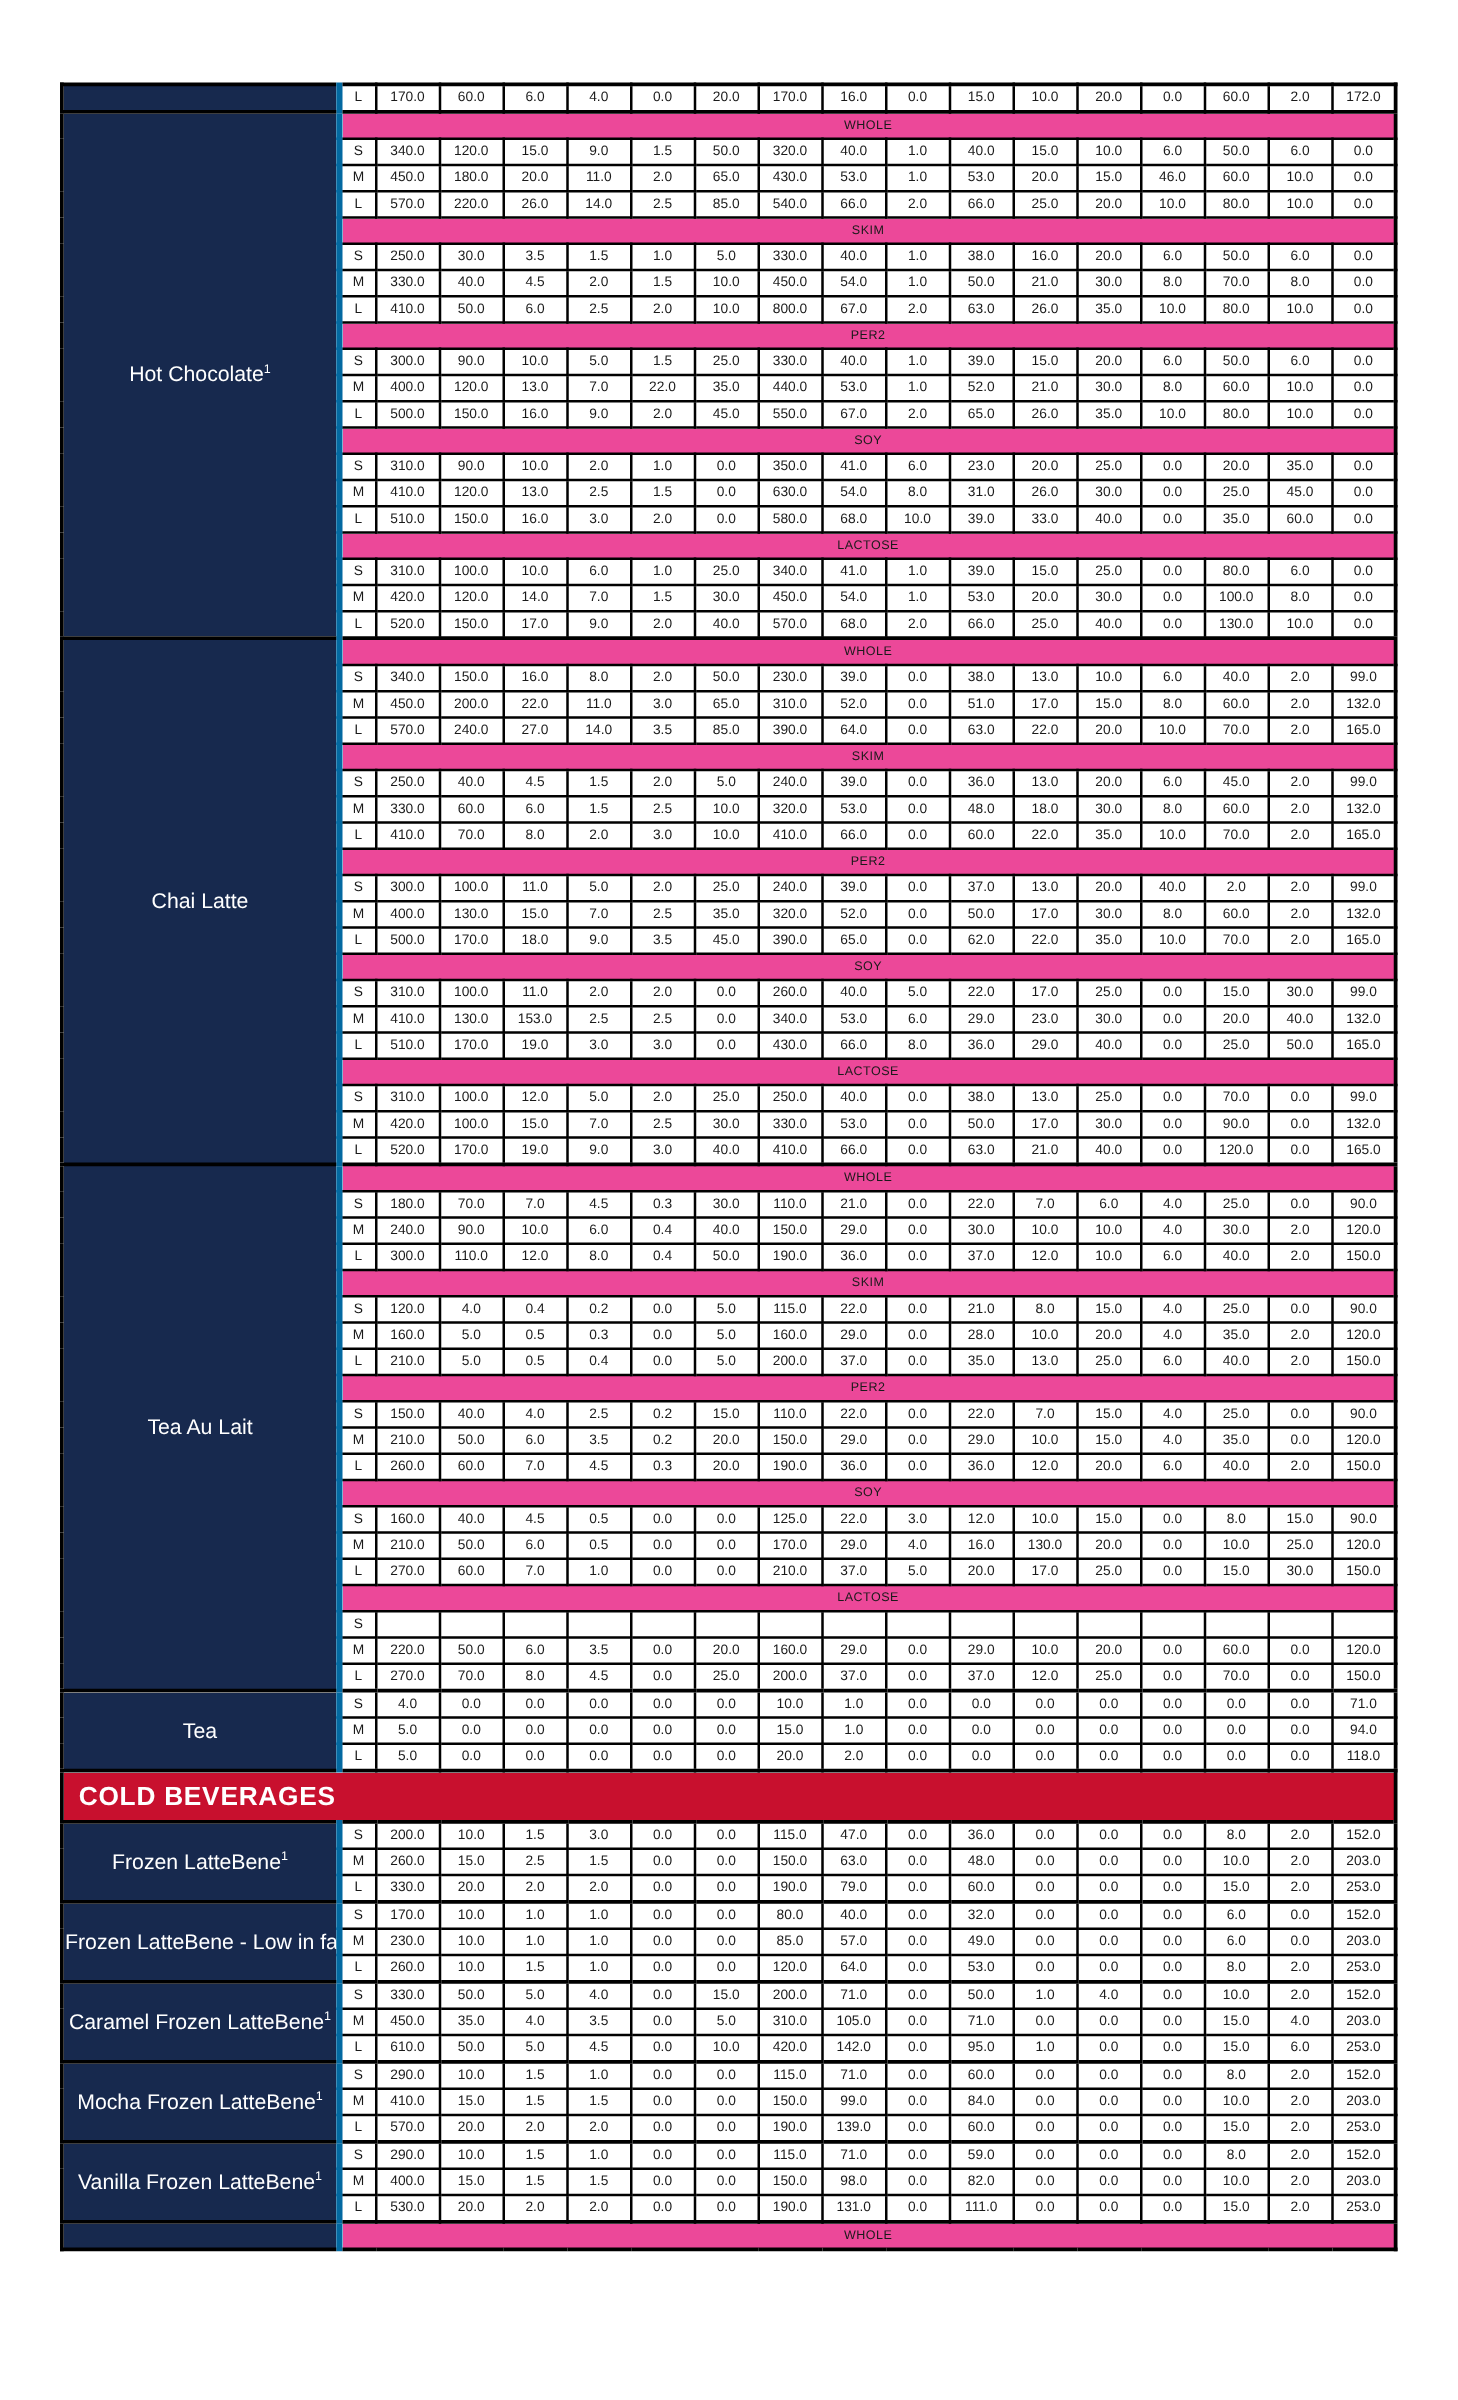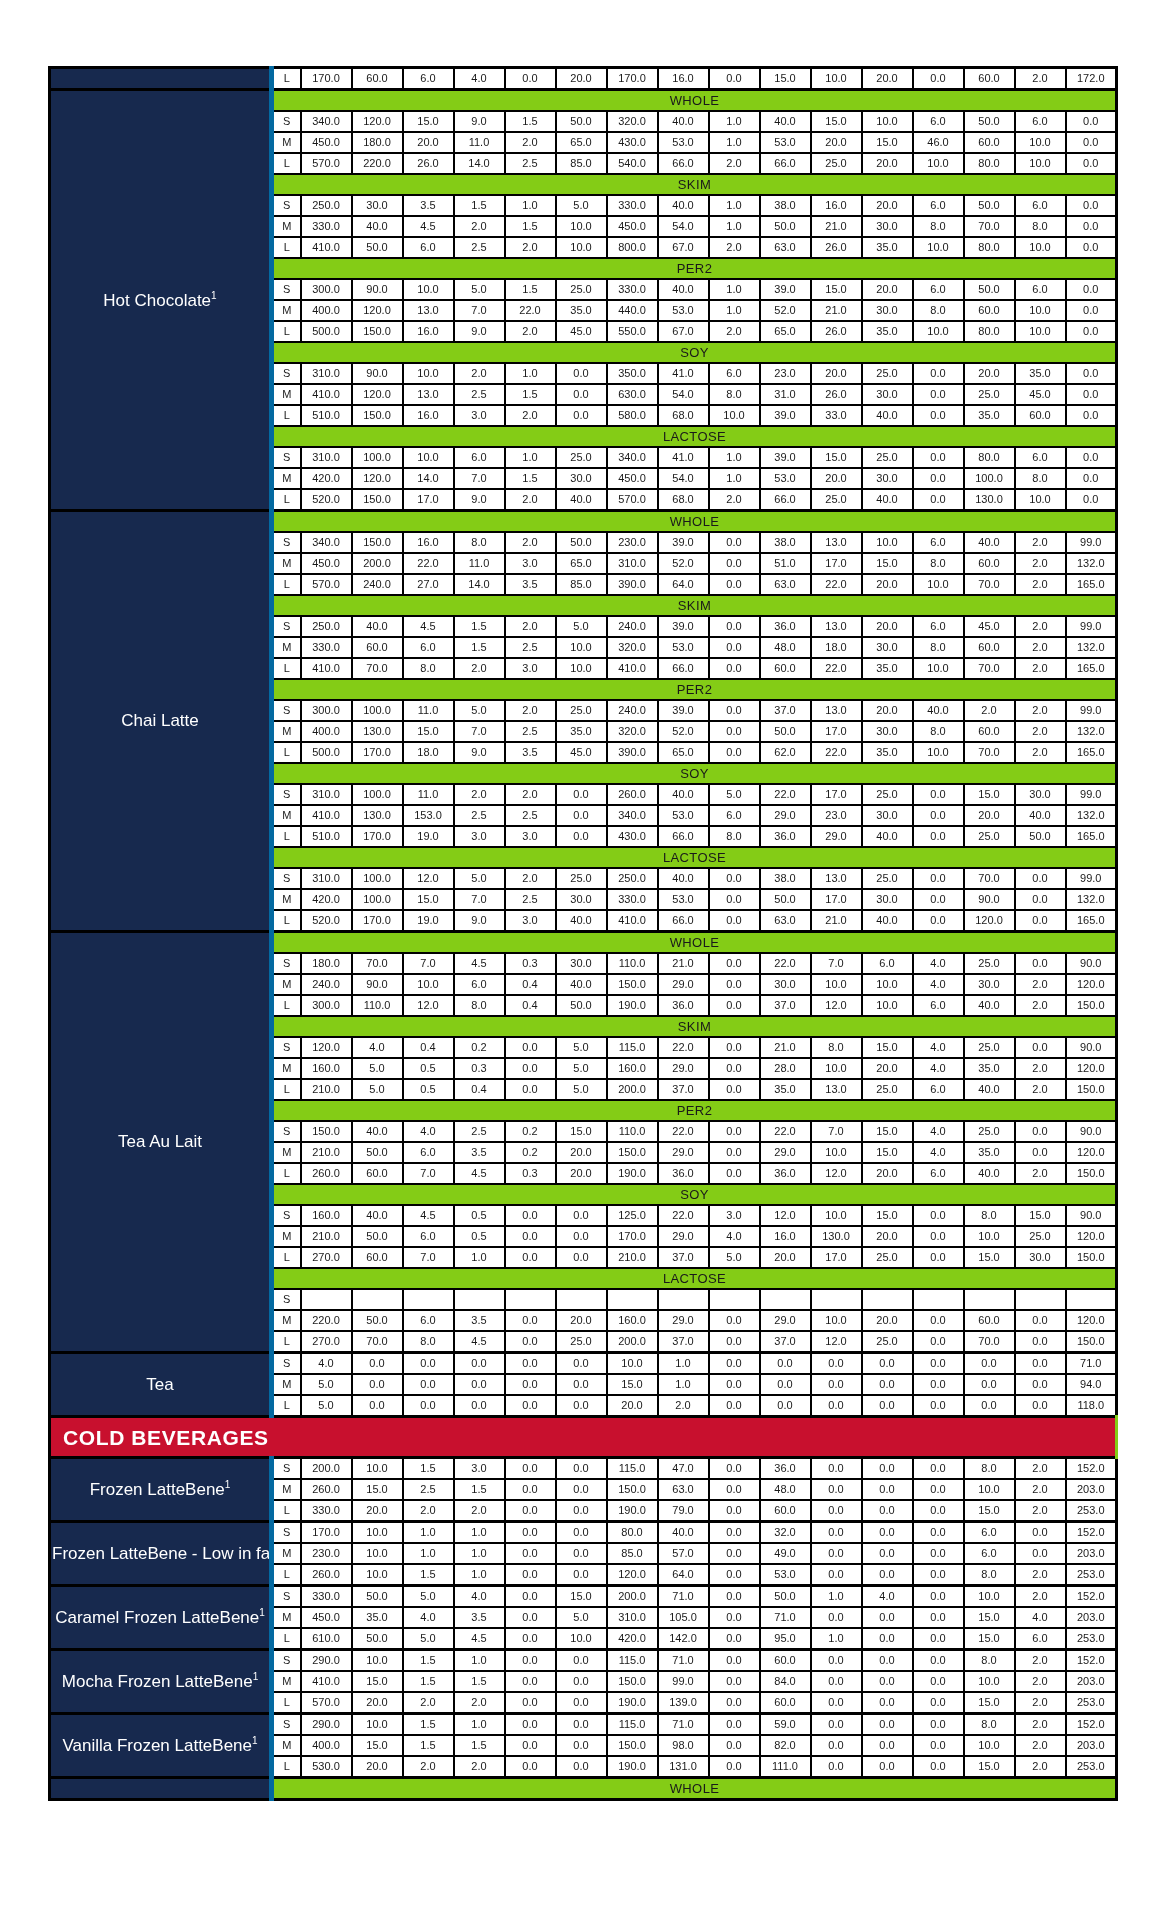--- a/index.html
+++ b/index.html
@@ -3,24 +3,24 @@
 <meta charset="utf-8">
 <style>
   html,body{margin:0;padding:0;background:#ffffff;}
   body{width:1166px;height:1920px;font-family:"Liberation Sans",sans-serif;-webkit-font-smoothing:antialiased;}
   .wrap{padding:66px 48px 0 48px;}
   table.nutrition{border-collapse:collapse;table-layout:fixed;width:1070px;border:3px solid #000;}
   td{border:2px solid #000;background:#ffffff;text-align:center;vertical-align:middle;
      font-size:11px;color:#1a1a1a;height:19px;padding:0 1px;white-space:nowrap;overflow:hidden;line-height:1;}
   td.label-cell{background:#17294e;color:#ffffff;font-size:17px;border-right:5px solid #0369a1;line-height:1.15;}
   td.label-cell sup{font-size:10px;}
-  td.milk-band{background:#84cc16;color:#1a1a1a;font-size:13px;letter-spacing:0.4px;}
+  td.milk-band{background:#ec4899;color:#1a1a1a;font-size:10px;letter-spacing:0.4px;}
   td.size-cell{font-size:11px;}
   td.banner-cell{background:#c8102e;color:#ffffff;text-align:left;font-weight:bold;
-     font-size:21px;height:38px;padding-left:12px;letter-spacing:0.6px;border-right:3px solid #84cc16;}
+     font-size:21px;height:38px;padding-left:12px;letter-spacing:0.6px;border-right:3px solid #000000;}
   tr.sec-top td{border-top:3px solid #000;}
 </style>
 </head>
 <body>
 
 <div class="wrap">
   <table class="nutrition">
     <colgroup>
       <col style="width:222px">
       <col style="width:29px">

